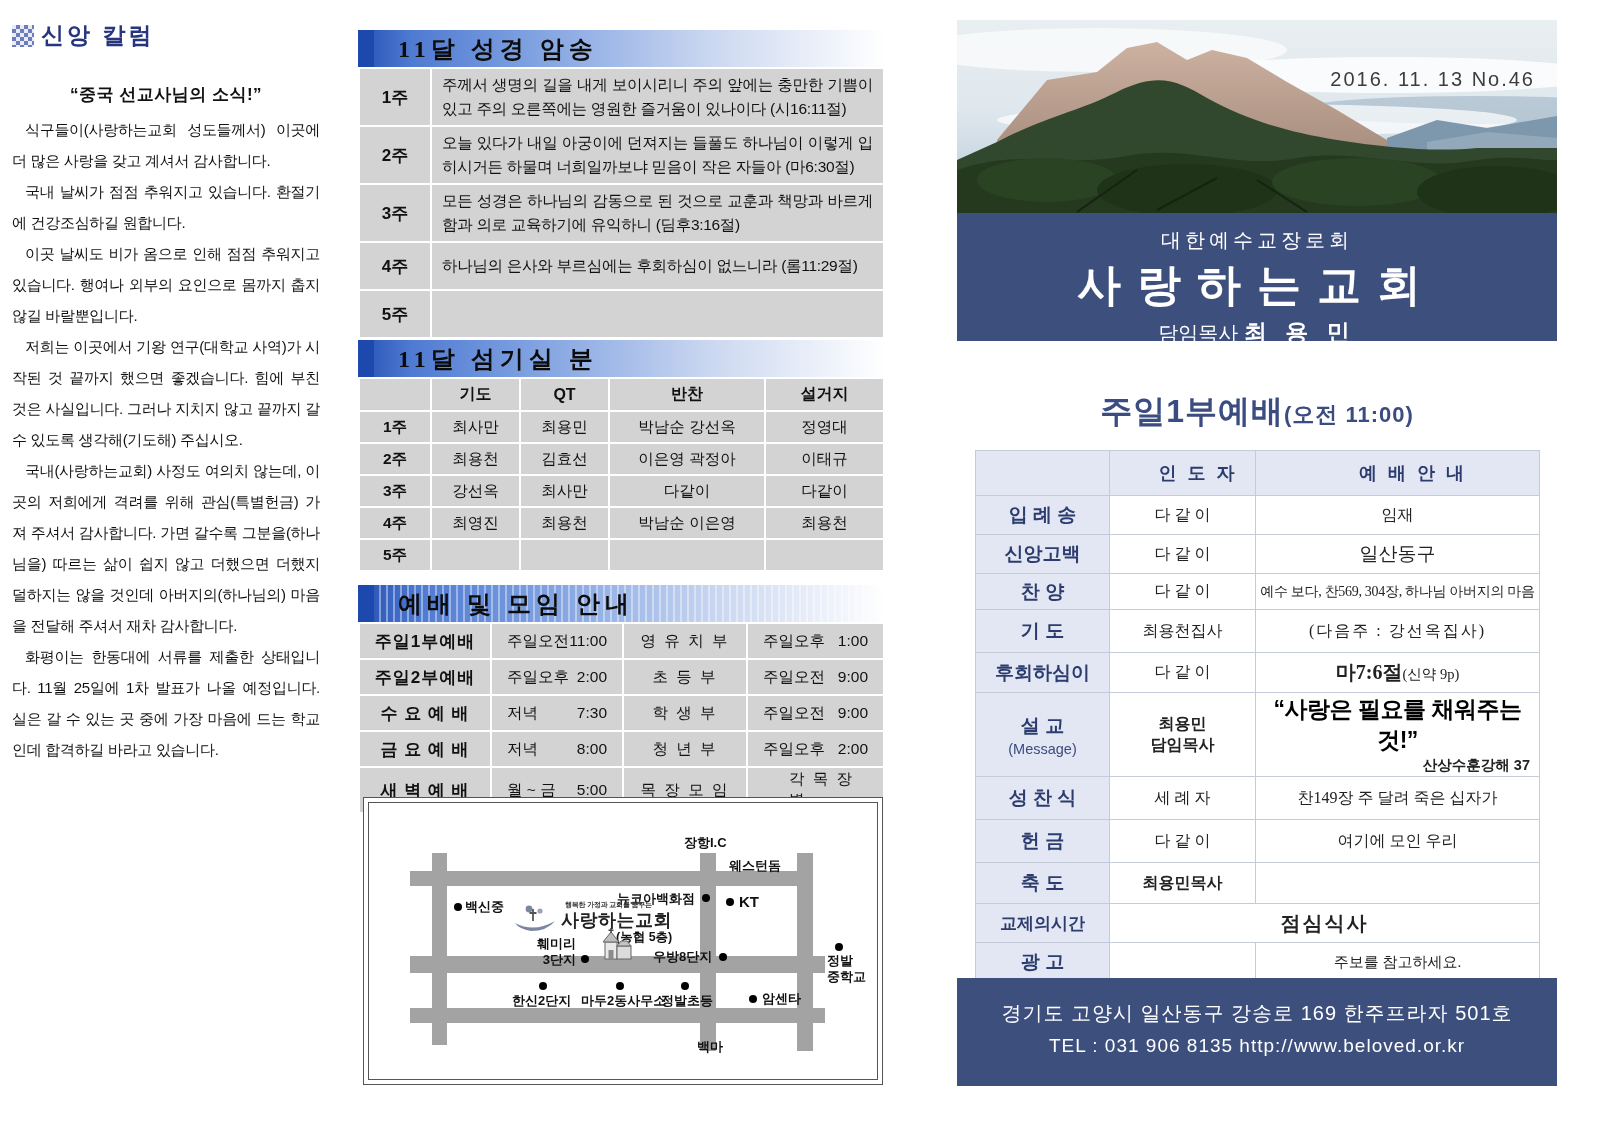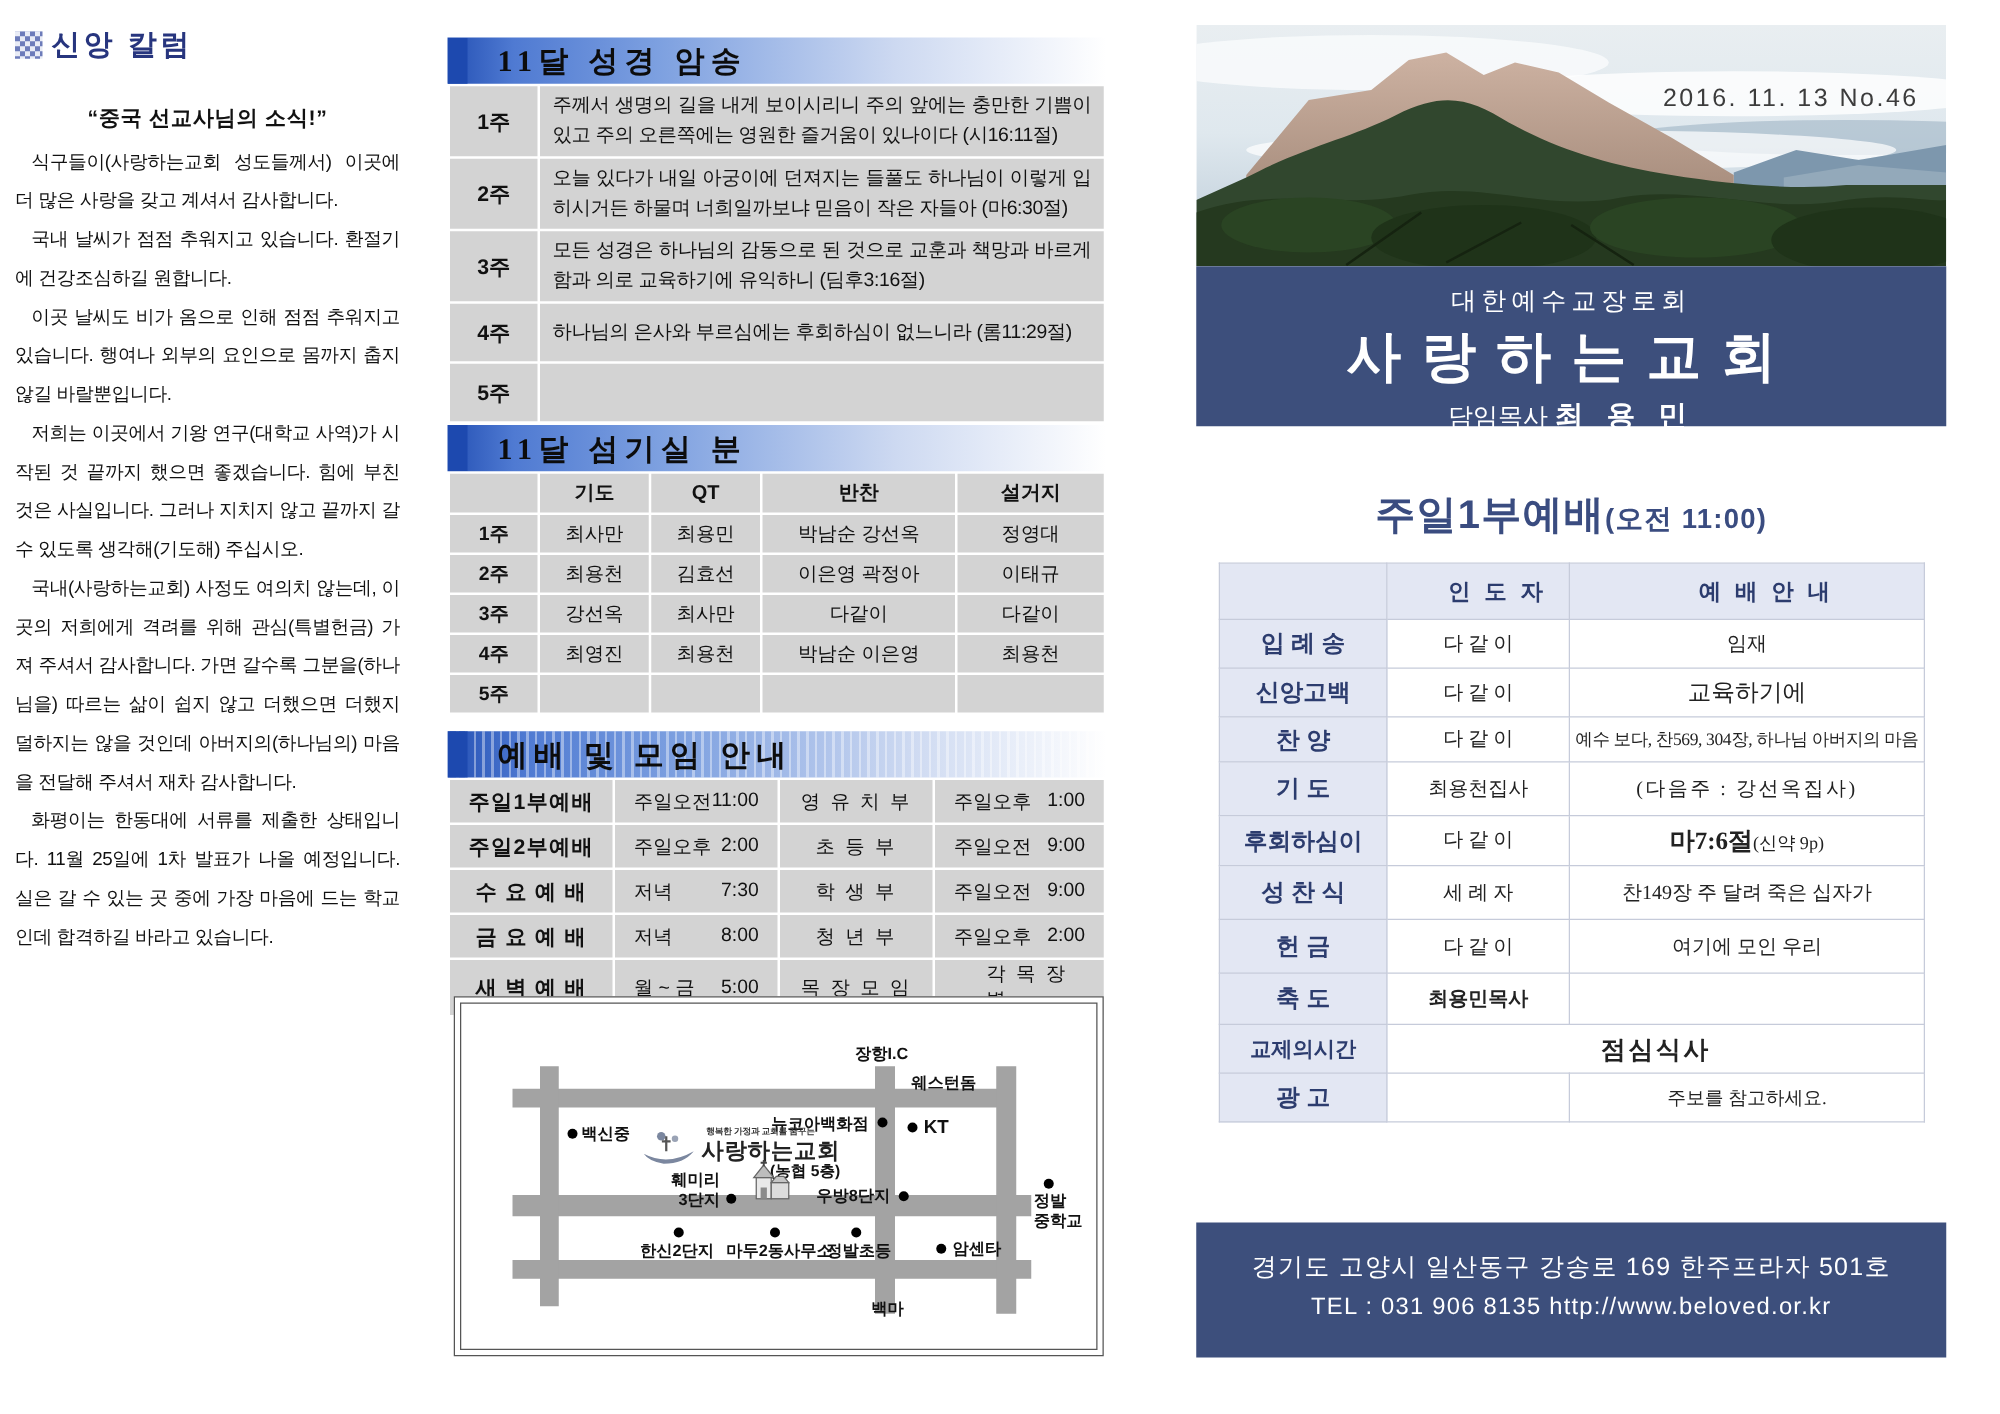--- a/index.html
+++ b/index.html
@@ -370,39 +370,53 @@
     <td>예 배 안 내</td>
   </tr>
   <tr style="height:39px;">
     <td class="lab">입 례 송</td>
     <td class="lead">다  같  이</td>
     <td class="cont">임재</td>
   </tr>
   <tr style="height:39px;">
     <td class="lab">신앙고백</td>
     <td class="lead">다  같  이</td>
-    <td class="cont" style="font-size:19px;">교육하기에</td>
+    <td class="cont" style="font-size:19px;">일산동구</td>
   </tr>
   <tr style="height:36px;">
     <td class="lab">찬      양</td>
     <td class="lead">다  같  이</td>
     <td class="cont" style="font-size:14px;letter-spacing:-0.3px;">예수 보다, 찬569, 304장, 하나님 아버지의 마음</td>
   </tr>
   <tr style="height:43px;">
     <td class="lab">기      도</td>
     <td class="lead">최용천집사</td>
     <td class="cont" style="letter-spacing:2px;">(다음주 : 강선옥집사)</td>
   </tr>
   <tr style="height:40px;">
     <td class="lab">후회하심이</td>
     <td class="lead">다  같  이</td>
     <td class="cont">
       <span class="verse-main">마7:6절</span><span class="verse-sub">(신약 9p)</span>
     </td>
   </tr>
+  <tr style="height:74px;">
+    <td class="lab">
+      <span>설      교</span>
+      <span class="msg-sub">(Message)</span>
+    </td>
+    <td class="lead leader-bold">
+      <div>최용민</div>
+      <div>담임목사</div>
+    </td>
+    <td class="cont">
+      <span class="sermon-title">“사랑은 필요를 채워주는 것!”</span>
+      <span class="sermon-sub">산상수훈강해 37</span>
+    </td>
+  </tr>
   <tr style="height:43px;">
     <td class="lab">성 찬 식</td>
     <td class="lead">세  례  자</td>
     <td class="cont">찬149장 주 달려 죽은 십자가</td>
   </tr>
   <tr style="height:43px;">
     <td class="lab">헌      금</td>
     <td class="lead">다  같  이</td>
     <td class="cont">여기에 모인 우리</td>
   </tr>

